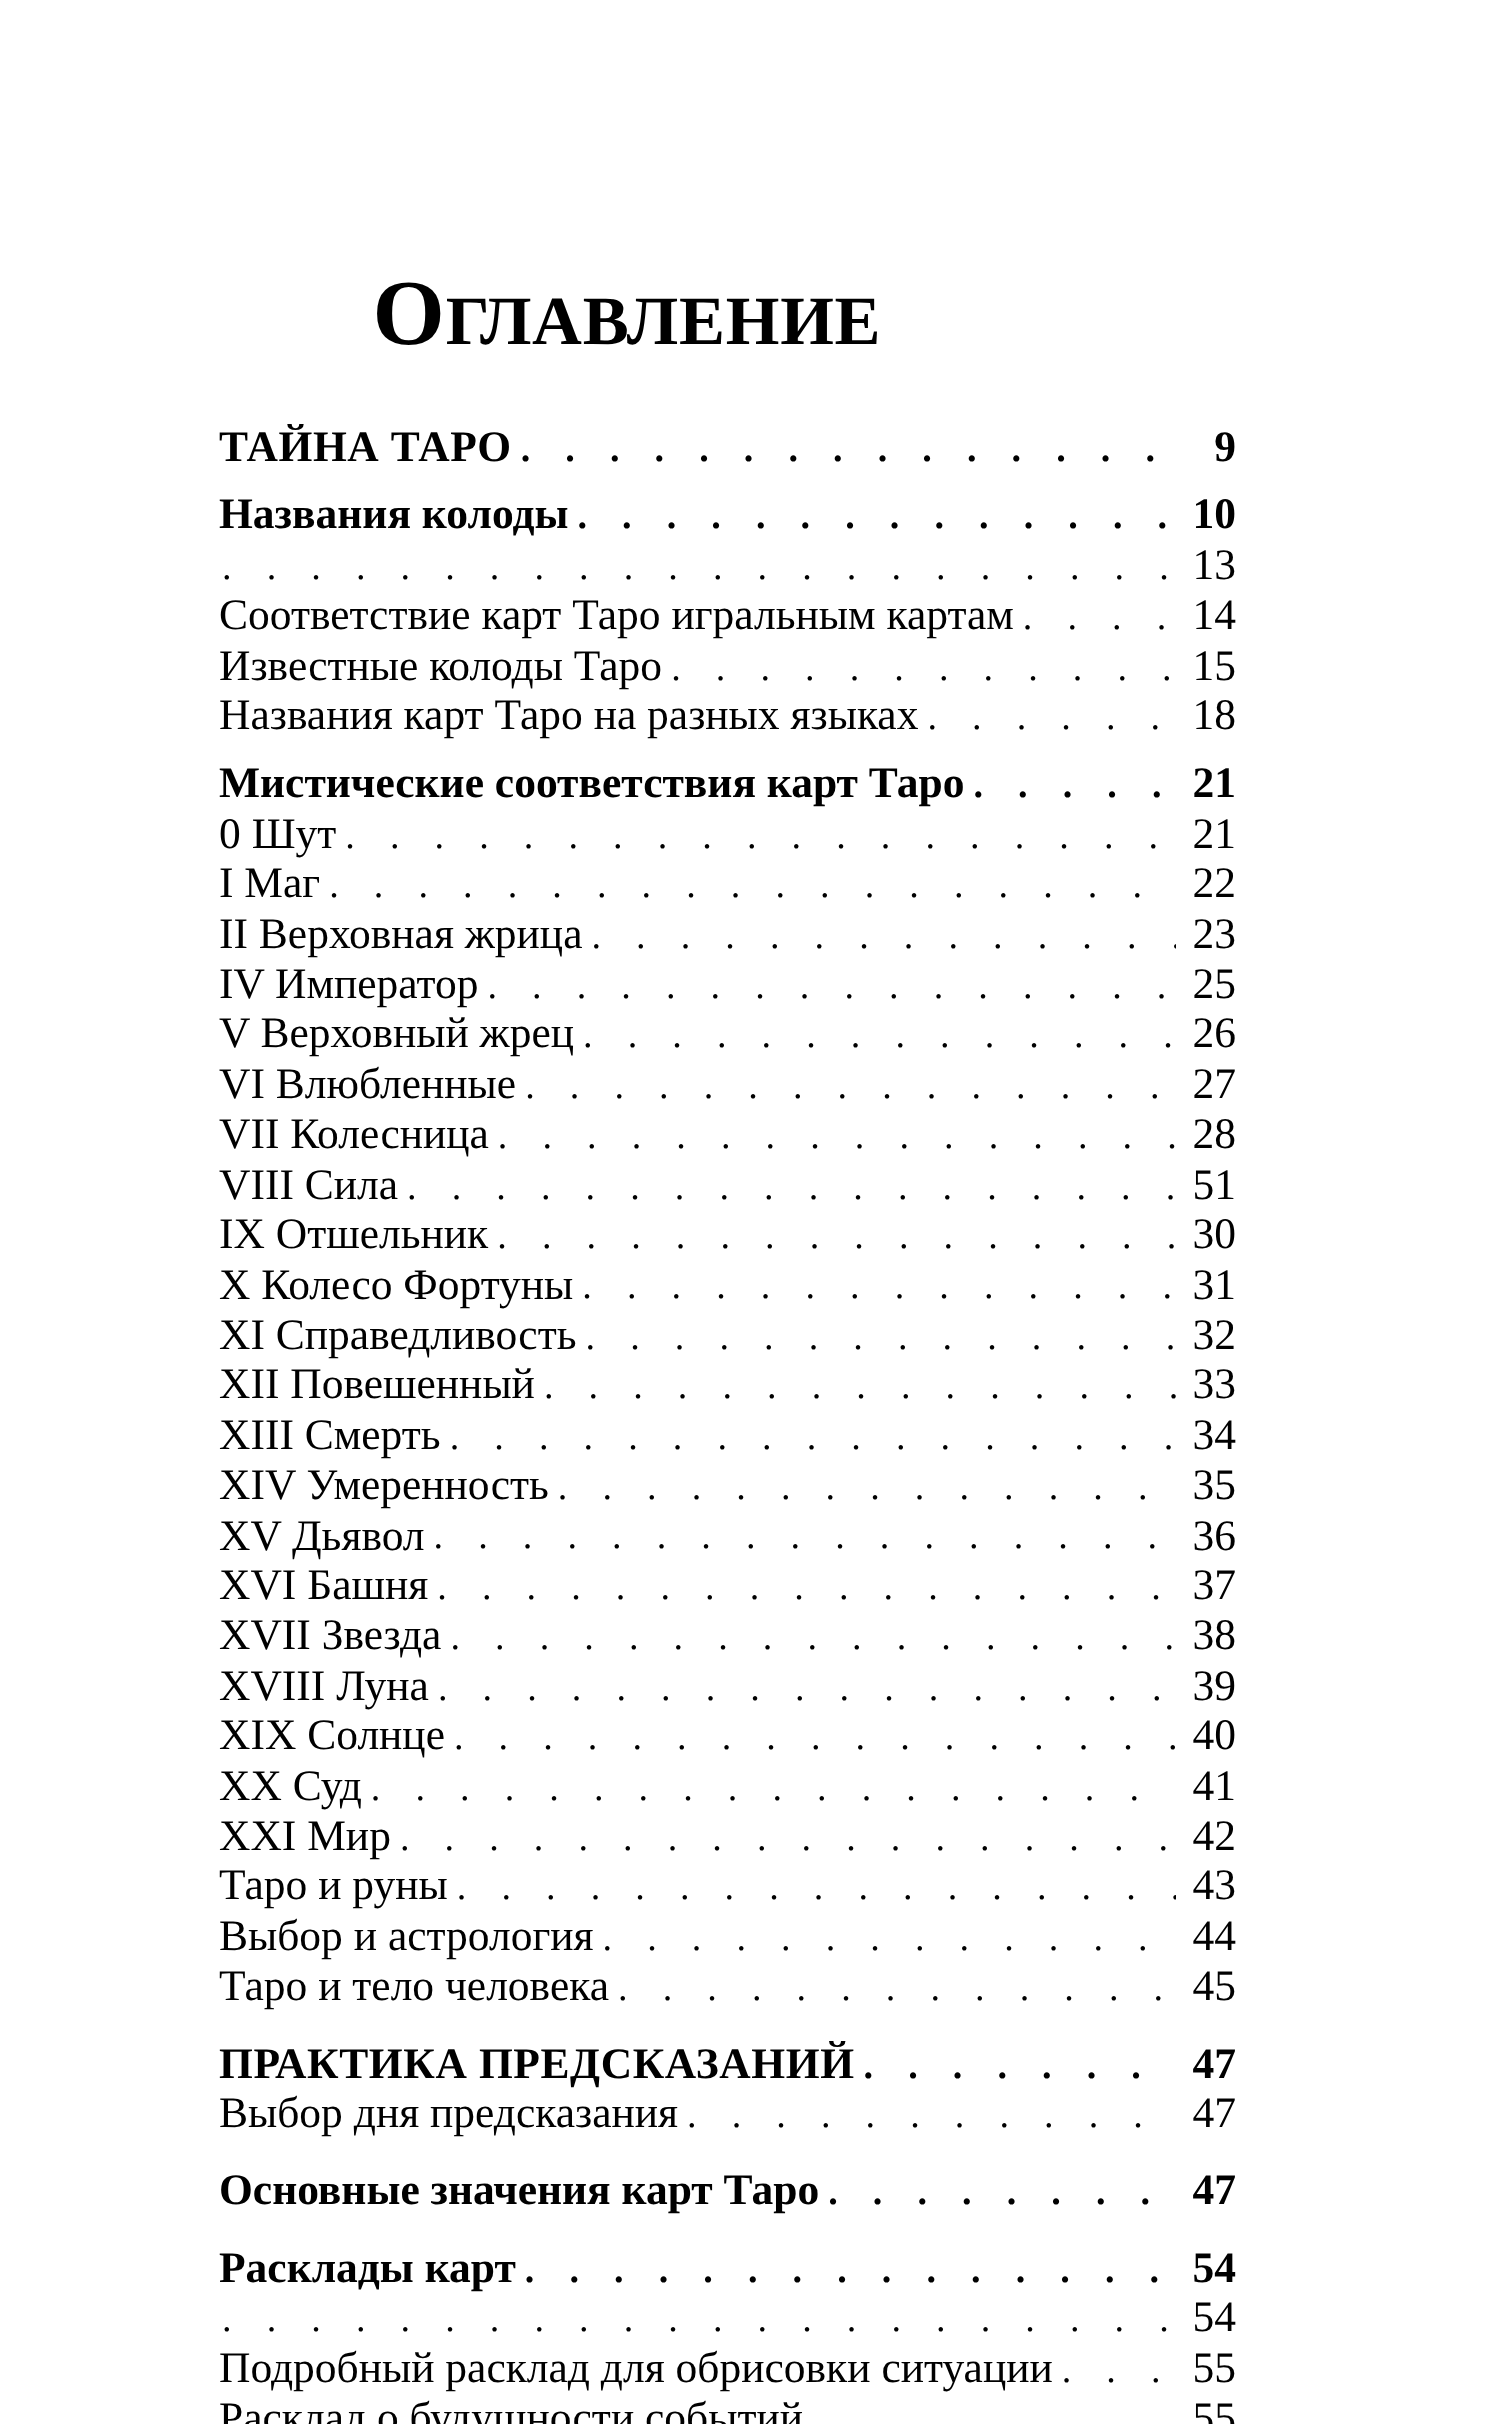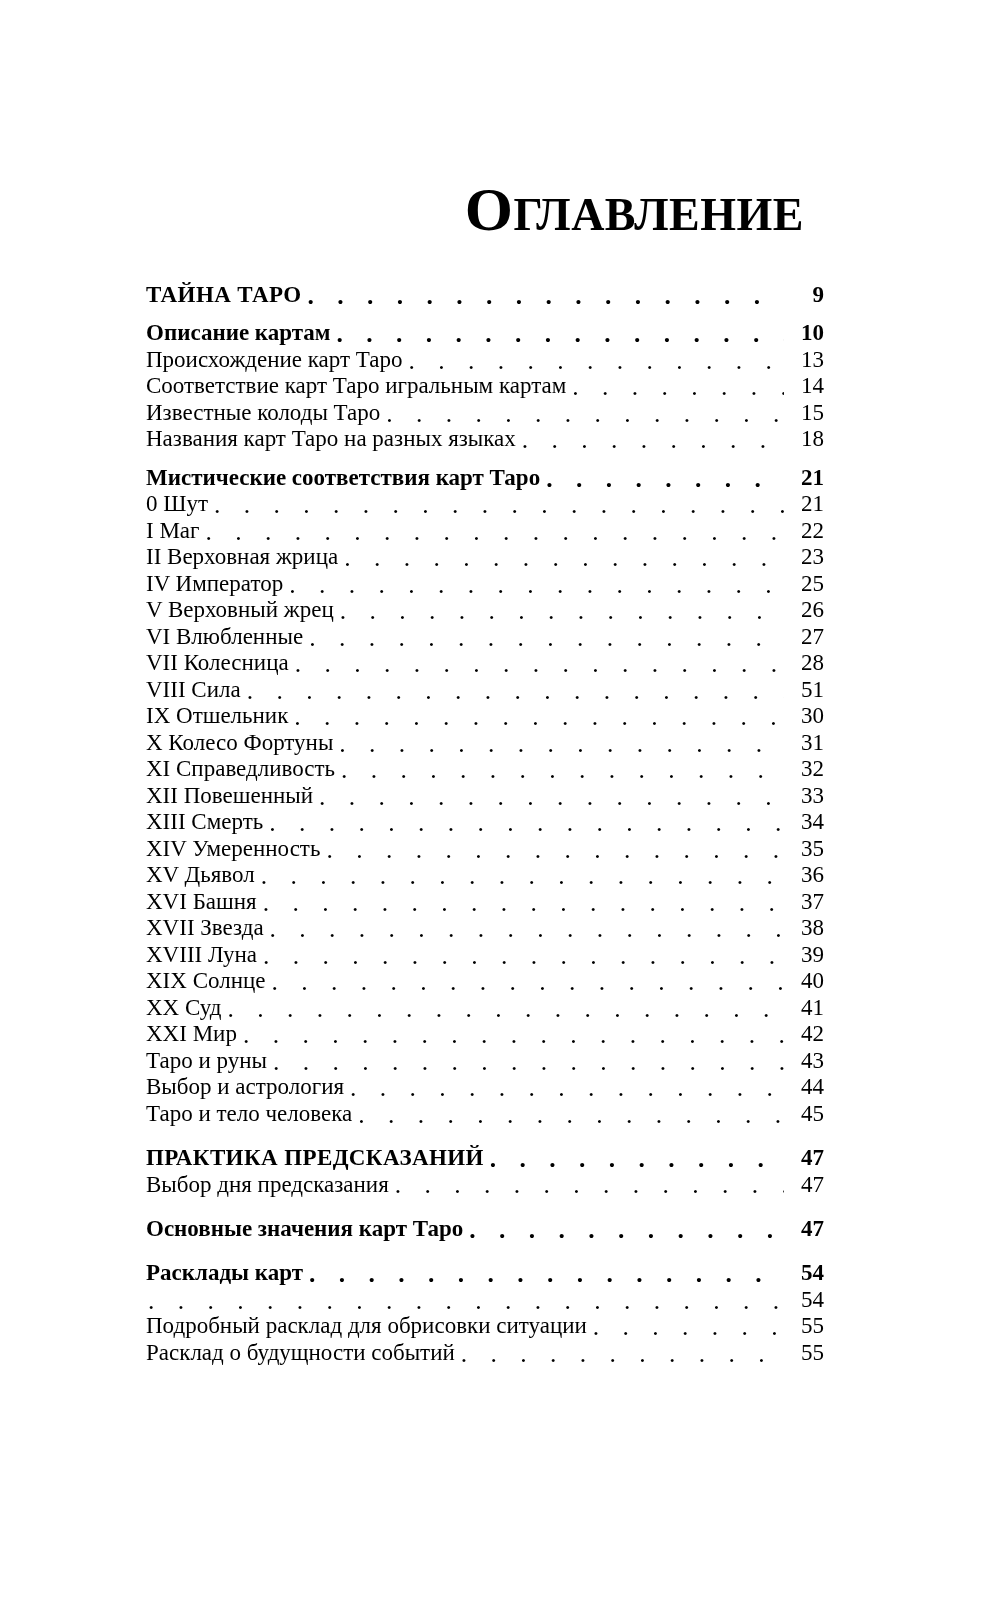--- a/index.html
+++ b/index.html
@@ -16,42 +16,42 @@
   }
   .page {
     position: relative;
     width: 1000px;
     height: 1616px;
     box-sizing: border-box;
   }
   .title {
     position: absolute;
     top: 178px;
-    left: 0;
+    left: 16px;
     width: 804px;
-    text-align: right;
+    text-align: center;
     font-family: "Liberation Serif", serif;
     font-weight: bold;
     font-size: 62px;
     letter-spacing: 0.5px;
     line-height: 1;
   }
   .title .small-caps {
     font-size: 46px;
   }
   .toc {
     position: absolute;
     top: 282px;
     left: 146px;
     width: 678px;
   }
   .toc-row {
     display: flex;
-    align-items: flex-end;
-    font-size: 23px;
+    align-items: center;
+    font-size: 29px;
     line-height: 1.152;
     white-space: nowrap;
   }
   .toc-row.bold .label,
   .toc-row.bold .page-num,
   .toc-row.bold .leader {
     font-weight: bold;
   }
   .toc-row.caps .label {
     font-weight: bold;
@@ -93,26 +93,25 @@
   </div>
 
   <div class="toc" id="toc-list">
       <div class="toc-row caps bold">
         <span class="label">ТАЙНА ТАРО</span>
         <span class="leader"></span>
         <span class="page-num">9</span>
       </div>
       <div class="gap-sm"></div>
       <div class="toc-row bold">
-        <span class="label">Описание картам</span>
+        <span class="label">Названия колоды</span>
         <span class="leader"></span>
         <span class="page-num">10</span>
       </div>
       <div class="toc-row">
-        <span class="label">Происхождение карт Таро</span>
         <span class="leader"></span>
         <span class="page-num">13</span>
       </div>
       <div class="toc-row">
         <span class="label">Соответствие карт Таро игральным картам</span>
         <span class="leader"></span>
         <span class="page-num">14</span>
       </div>
       <div class="toc-row">
         <span class="label">Известные колоды Таро</span>

